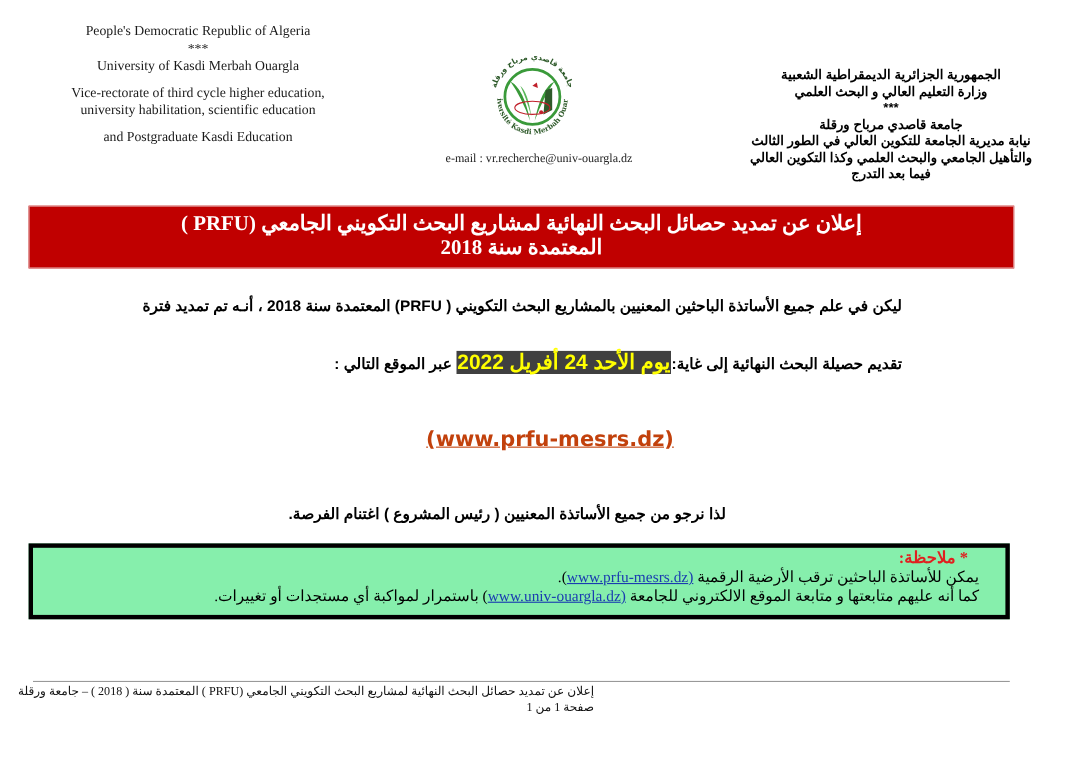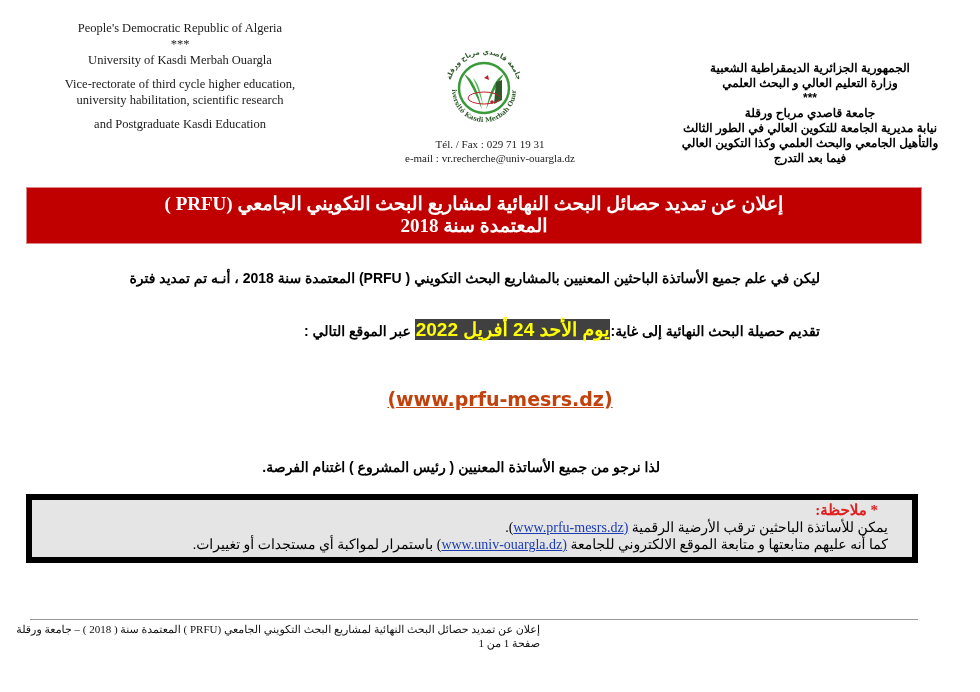--- a/index.html
+++ b/index.html
@@ -12,38 +12,38 @@
   .ar-header .l { display:block; white-space:nowrap; }
   .logo { left:440px; top:44px; width:88px; height:88px; }
   .contact { left:380px; top:137px; width:220px; text-align:center; font-family:"Liberation Serif", serif; font-size:11px; line-height:14px; color:#222; }
   .banner { left:26px; top:187px; width:896px; height:57px; background:#c00000; border:1px solid #d88; box-sizing:border-box; color:#fff; text-align:center; direction:rtl; font-family:"Liberation Serif", serif; font-weight:bold; font-size:19px; line-height:22px; padding-top:5px; }
   .p1 { left:60px; top:270px; width:760px; direction:rtl; font-family:"Liberation Sans", sans-serif; font-weight:bold; font-size:14px; white-space:nowrap; }
   .p2 { left:300px; top:318px; width:520px; direction:rtl; text-align:right; font-family:"Liberation Sans", sans-serif; font-weight:bold; font-size:14px; white-space:nowrap; line-height:24px; }
   .hl { background:#404040; color:#ffff00; font-size:19px; padding:0 1px; }
   .url-main { left:300px; top:388px; width:400px; text-align:center; font-family:"DejaVu Sans", sans-serif; font-weight:bold; font-size:19px; color:#1f5fa6; }
   .url-main a { color:#c2410c; text-decoration:underline; }
   .p3 { left:160px; top:459px; width:500px; direction:rtl; text-align:right; font-family:"Liberation Sans", sans-serif; font-weight:bold; font-size:14px; white-space:nowrap; }
-  .note { left:26px; top:494px; width:892px; height:69px; background:#e5e5e5; border:6px solid #000000; box-sizing:border-box; direction:rtl; text-align:right; padding:2px 24px 0 0; font-family:"Liberation Serif", serif; font-size:14px; line-height:17px; }
+  .note { left:26px; top:494px; width:892px; height:69px; background:#86efac; border:4px solid #000000; box-sizing:border-box; direction:rtl; text-align:right; padding:2px 24px 0 0; font-family:"Liberation Serif", serif; font-size:14px; line-height:17px; }
   .note .title { color:#e02020; font-weight:bold; font-size:15px; padding-right:10px; display:block; }
   .note .line { display:block; white-space:nowrap; }
   .note a { color:#1a3cb0; text-decoration:underline; }
   .footer-rule { left:30px; top:619px; width:888px; height:1px; background:#999; }
   .footer { left:30px; top:622px; width:510px; direction:rtl; text-align:right; font-family:"Liberation Serif", serif; font-size:11px; line-height:14px; color:#111; }
   .footer .l { display:block; white-space:nowrap; }
 </style>
 </head>
 <body>
 
 <div class="abs en-header">
   <span class="l">People's Democratic Republic of Algeria</span>
   <span class="l">***</span>
   <span class="l">University of Kasdi Merbah Ouargla</span>
   <div class="gap"></div>
   <span class="l">Vice-rectorate of third cycle higher education,</span>
-  <span class="l">university habilitation, scientific research</span>
+  <span class="l">university habilitation, scientific education</span>
   <div class="gap"></div>
   <span class="l">and Postgraduate Kasdi Education</span>
 </div>
 
 <div class="abs logo">
   <svg width="88" height="88" viewBox="0 0 88 88">
     <defs>
       <path id="arcTop" d="M10,44 A34,34 0 0 1 78,44"></path>
       <path id="arcBot" d="M12,46 A32,32 0 0 0 76,46"></path>
     </defs>
@@ -54,21 +54,20 @@
     <path d="M56,38 L62,36 L62,56 L54,60 Z" fill="#2e5a2a"></path>
     <ellipse cx="44" cy="54" rx="16" ry="6" fill="none" stroke="#c0202a" stroke-width="1"></ellipse>
     <path d="M44,34 l4,-3 l1,5 z" fill="#c0202a"></path>
     <circle cx="52" cy="58" r="1.8" fill="#c0202a"></circle>
     <text font-size="7" font-family="DejaVu Sans, sans-serif" font-weight="bold" fill="#2e5a2a"><textPath href="#arcTop" startOffset="50%" text-anchor="middle">جامعة قاصدي مرباح ورقلة</textPath></text>
     <text font-size="6.5" font-family="DejaVu Serif, serif" font-weight="bold" fill="#2e5a2a"><textPath href="#arcBot" startOffset="50%" text-anchor="middle">Université Kasdi Merbah Ouargla</textPath></text>
   </svg>
 </div>
 
 <div class="abs contact">
-  <div>Tél. / Fax : 029 71 19 31</div>
   <div>e-mail : vr.recherche@univ-ouargla.dz</div>
 </div>
 
 <div class="abs ar-header">
   <span class="l">الجمهورية الجزائرية الديمقراطية الشعبية</span>
   <span class="l">وزارة التعليم العالي و البحث العلمي</span>
   <span class="l">***</span>
   <span class="l">جامعة قاصدي مرباح ورقلة</span>
   <span class="l">نيابة مديرية الجامعة للتكوين العالي في الطور الثالث</span>
   <span class="l">والتأهيل الجامعي والبحث العلمي وكذا التكوين العالي</span>

